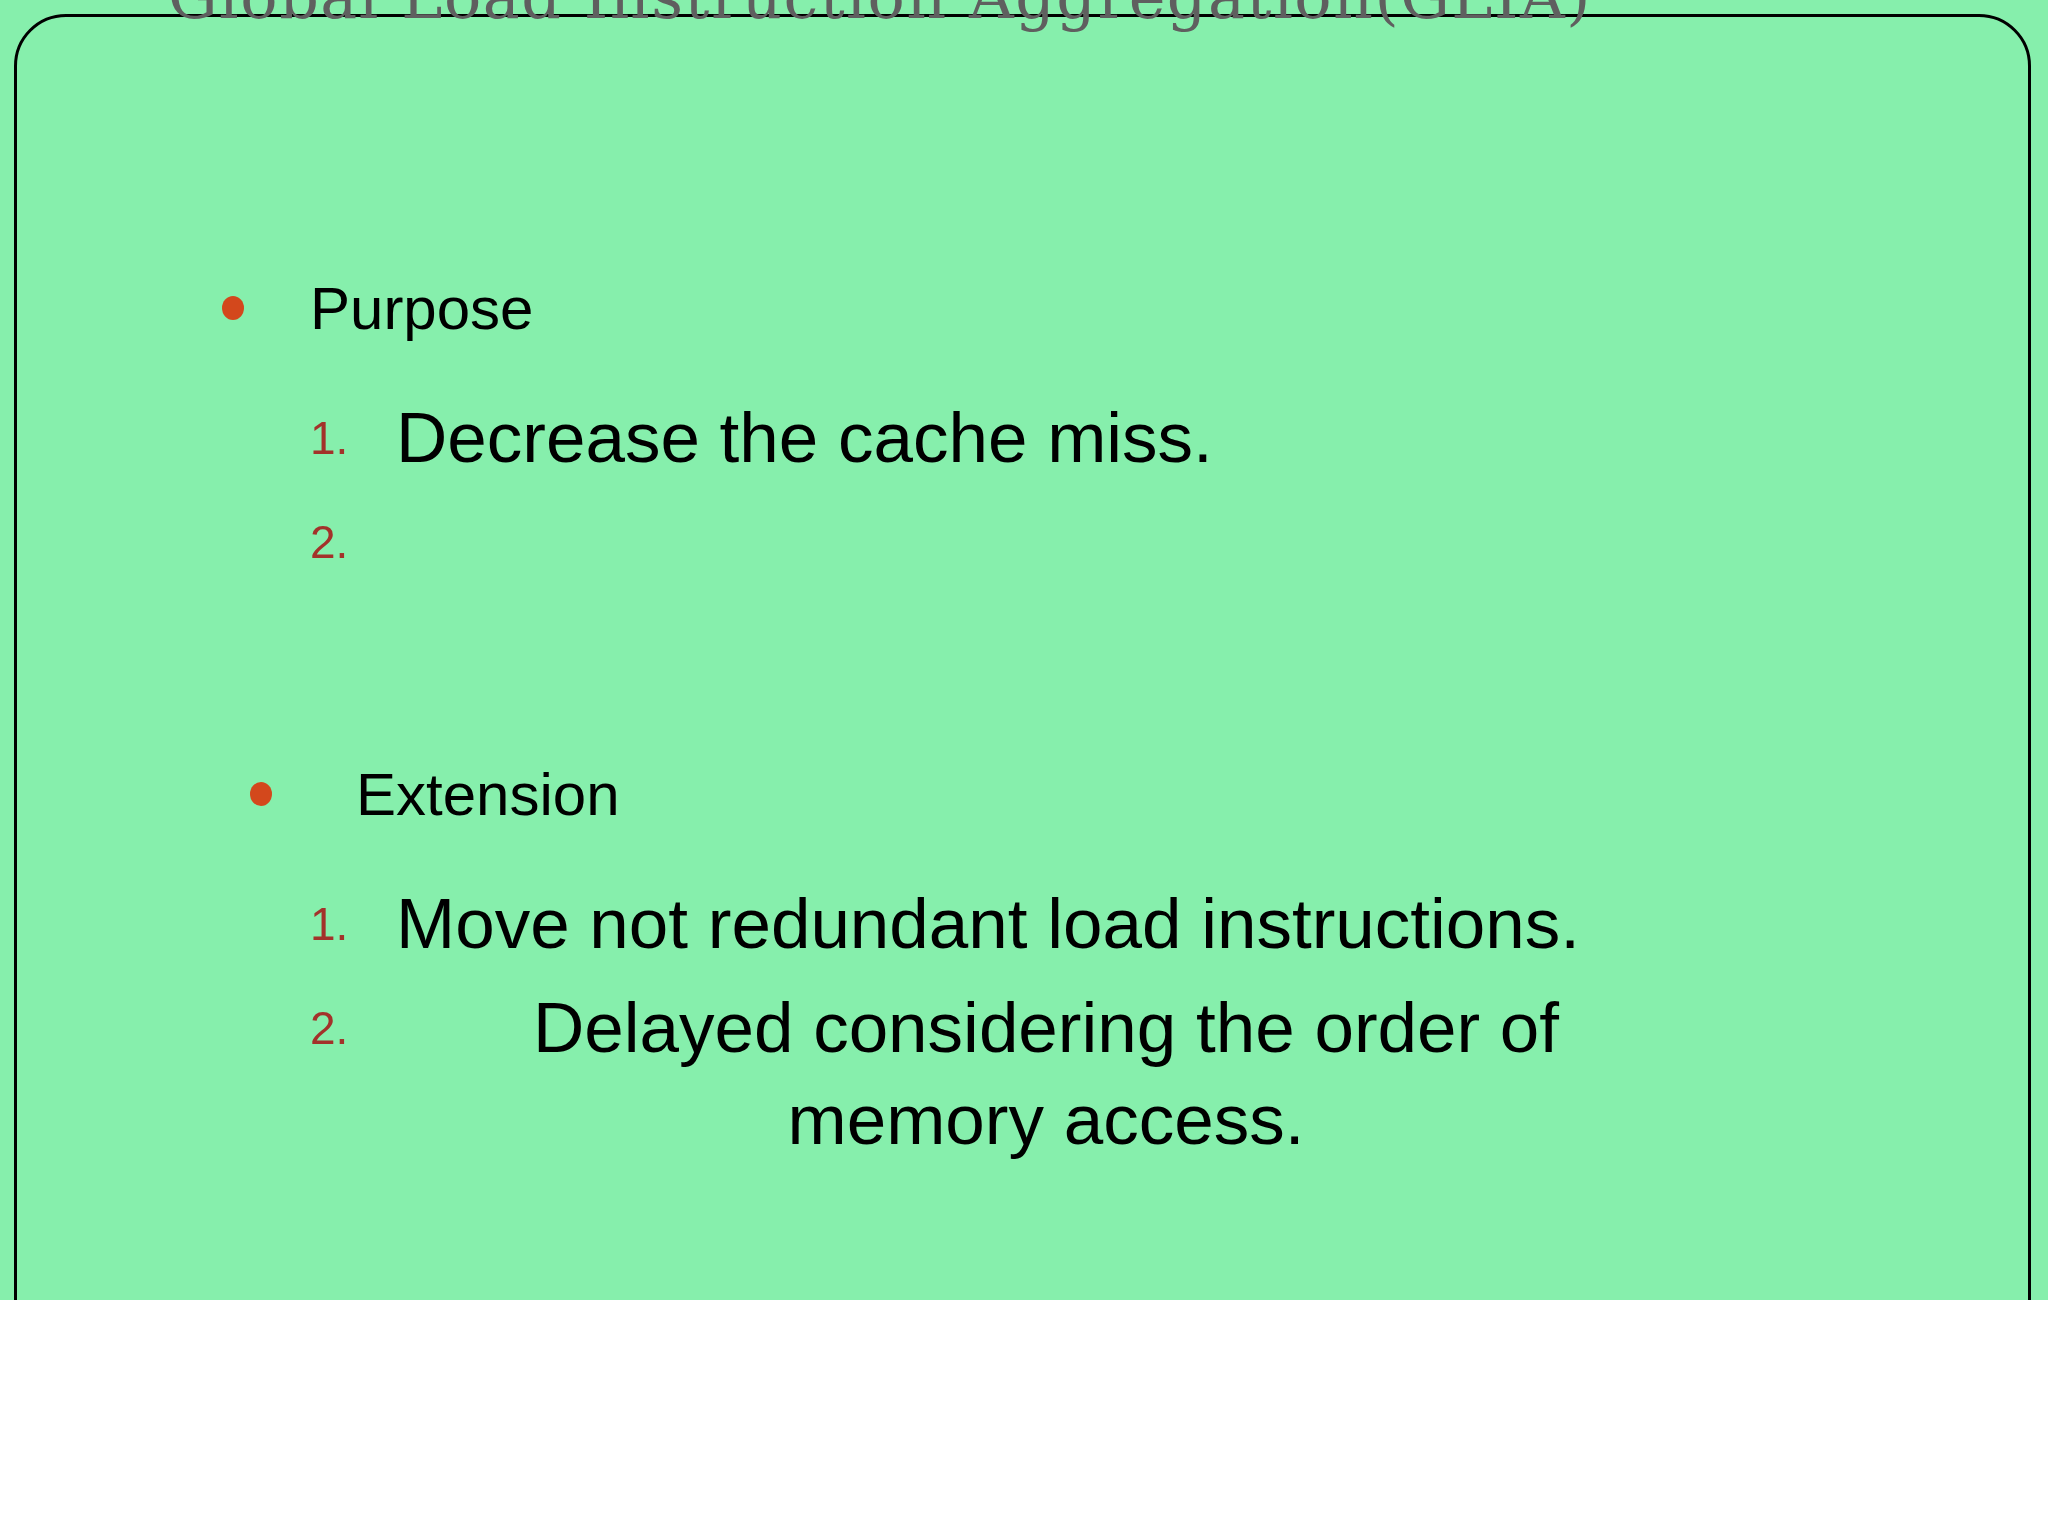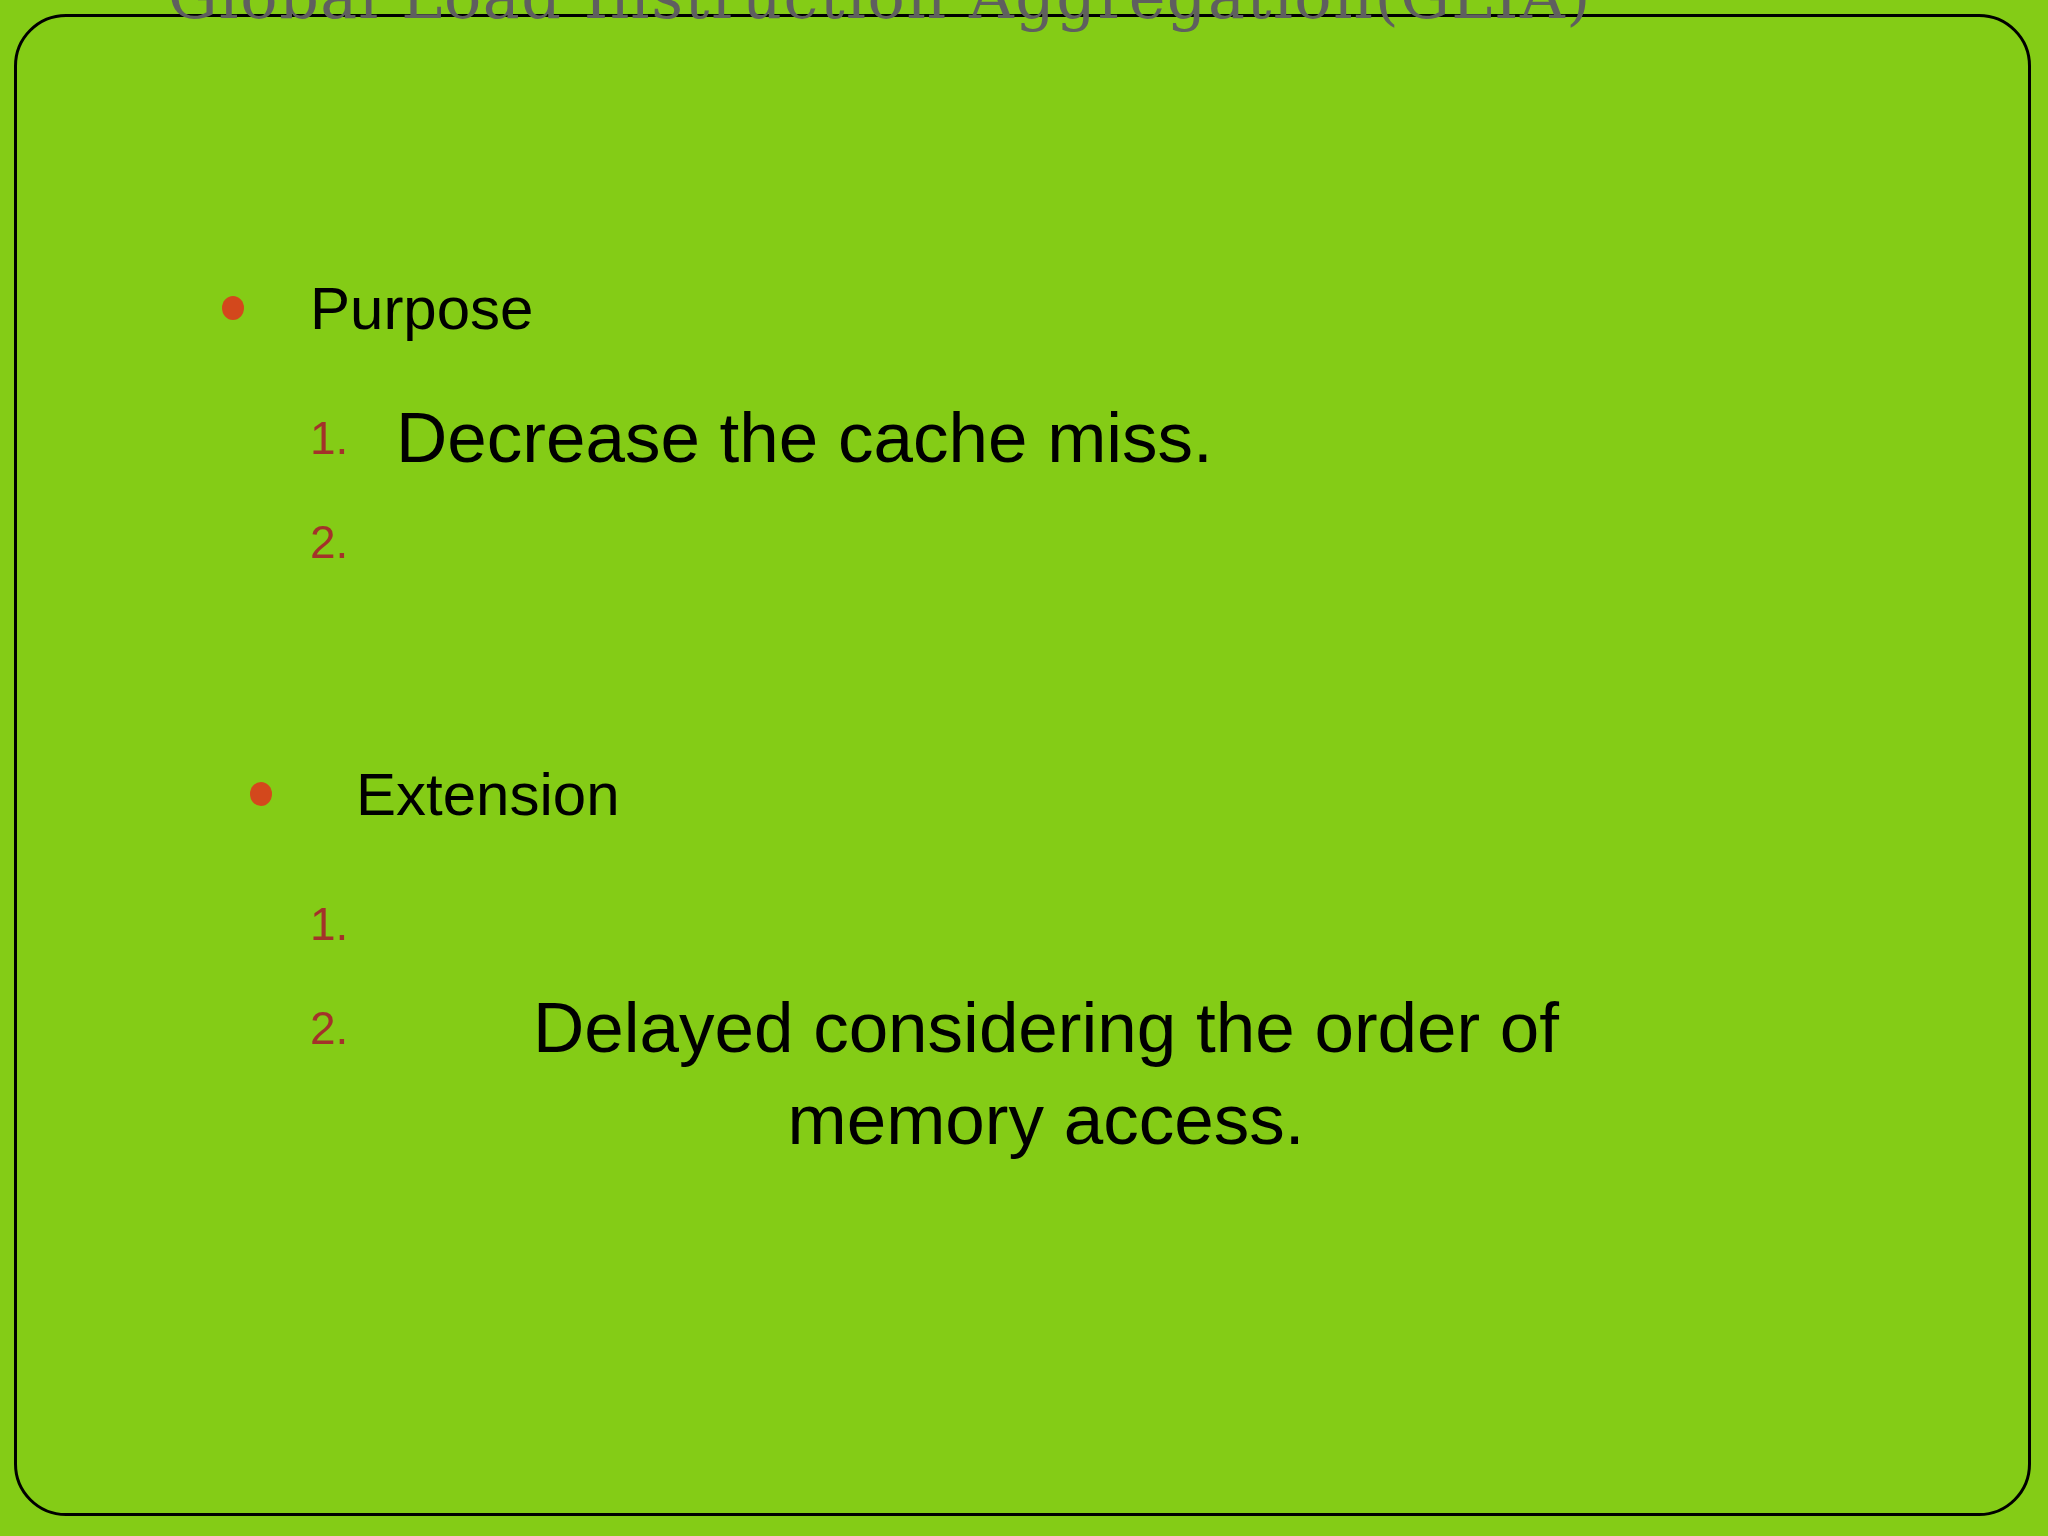--- a/index.html
+++ b/index.html
@@ -12,22 +12,22 @@
     width: 2048px;
     height: 1536px;
     overflow: hidden;
     font-family: "Liberation Sans", sans-serif;
     -webkit-font-smoothing: antialiased;
   }
 
   .slide {
     position: relative;
     width: 2048px;
-    height: 1536px;
-    background: #84cc16;
+    height: 1300px;
+    background: #86efac;
     overflow: hidden;
   }
 
   
   .slide-frame {
     position: absolute;
     left: 14px;
     top: 14px;
     width: 2017px;
     height: 1502px;
@@ -177,20 +177,21 @@
     <div class="group group-extension">
 
       <div class="bullet-row lvl-b">
         <span class="bullet-dot"></span>
         <span class="bullet-label">Extension</span>
       </div>
 
       <ul class="num-list num-list-ext">
         <li class="num-item ext-1" style="position:absolute;top:0;left:0;width:2048px;">
           <span class="num-marker">1.</span>
+          <span class="num-text">Move not redundant load instructions.</span>
         </li>
         <li class="num-item ext-2" style="position:absolute;top:104px;left:0;width:2048px;">
           <span class="num-marker">2.</span>
           <span class="num-text" style="width:1300px;text-align:center;">Delayed considering the order of memory access.</span>
         </li>
       </ul>
 
     </div>
 
   </div>

